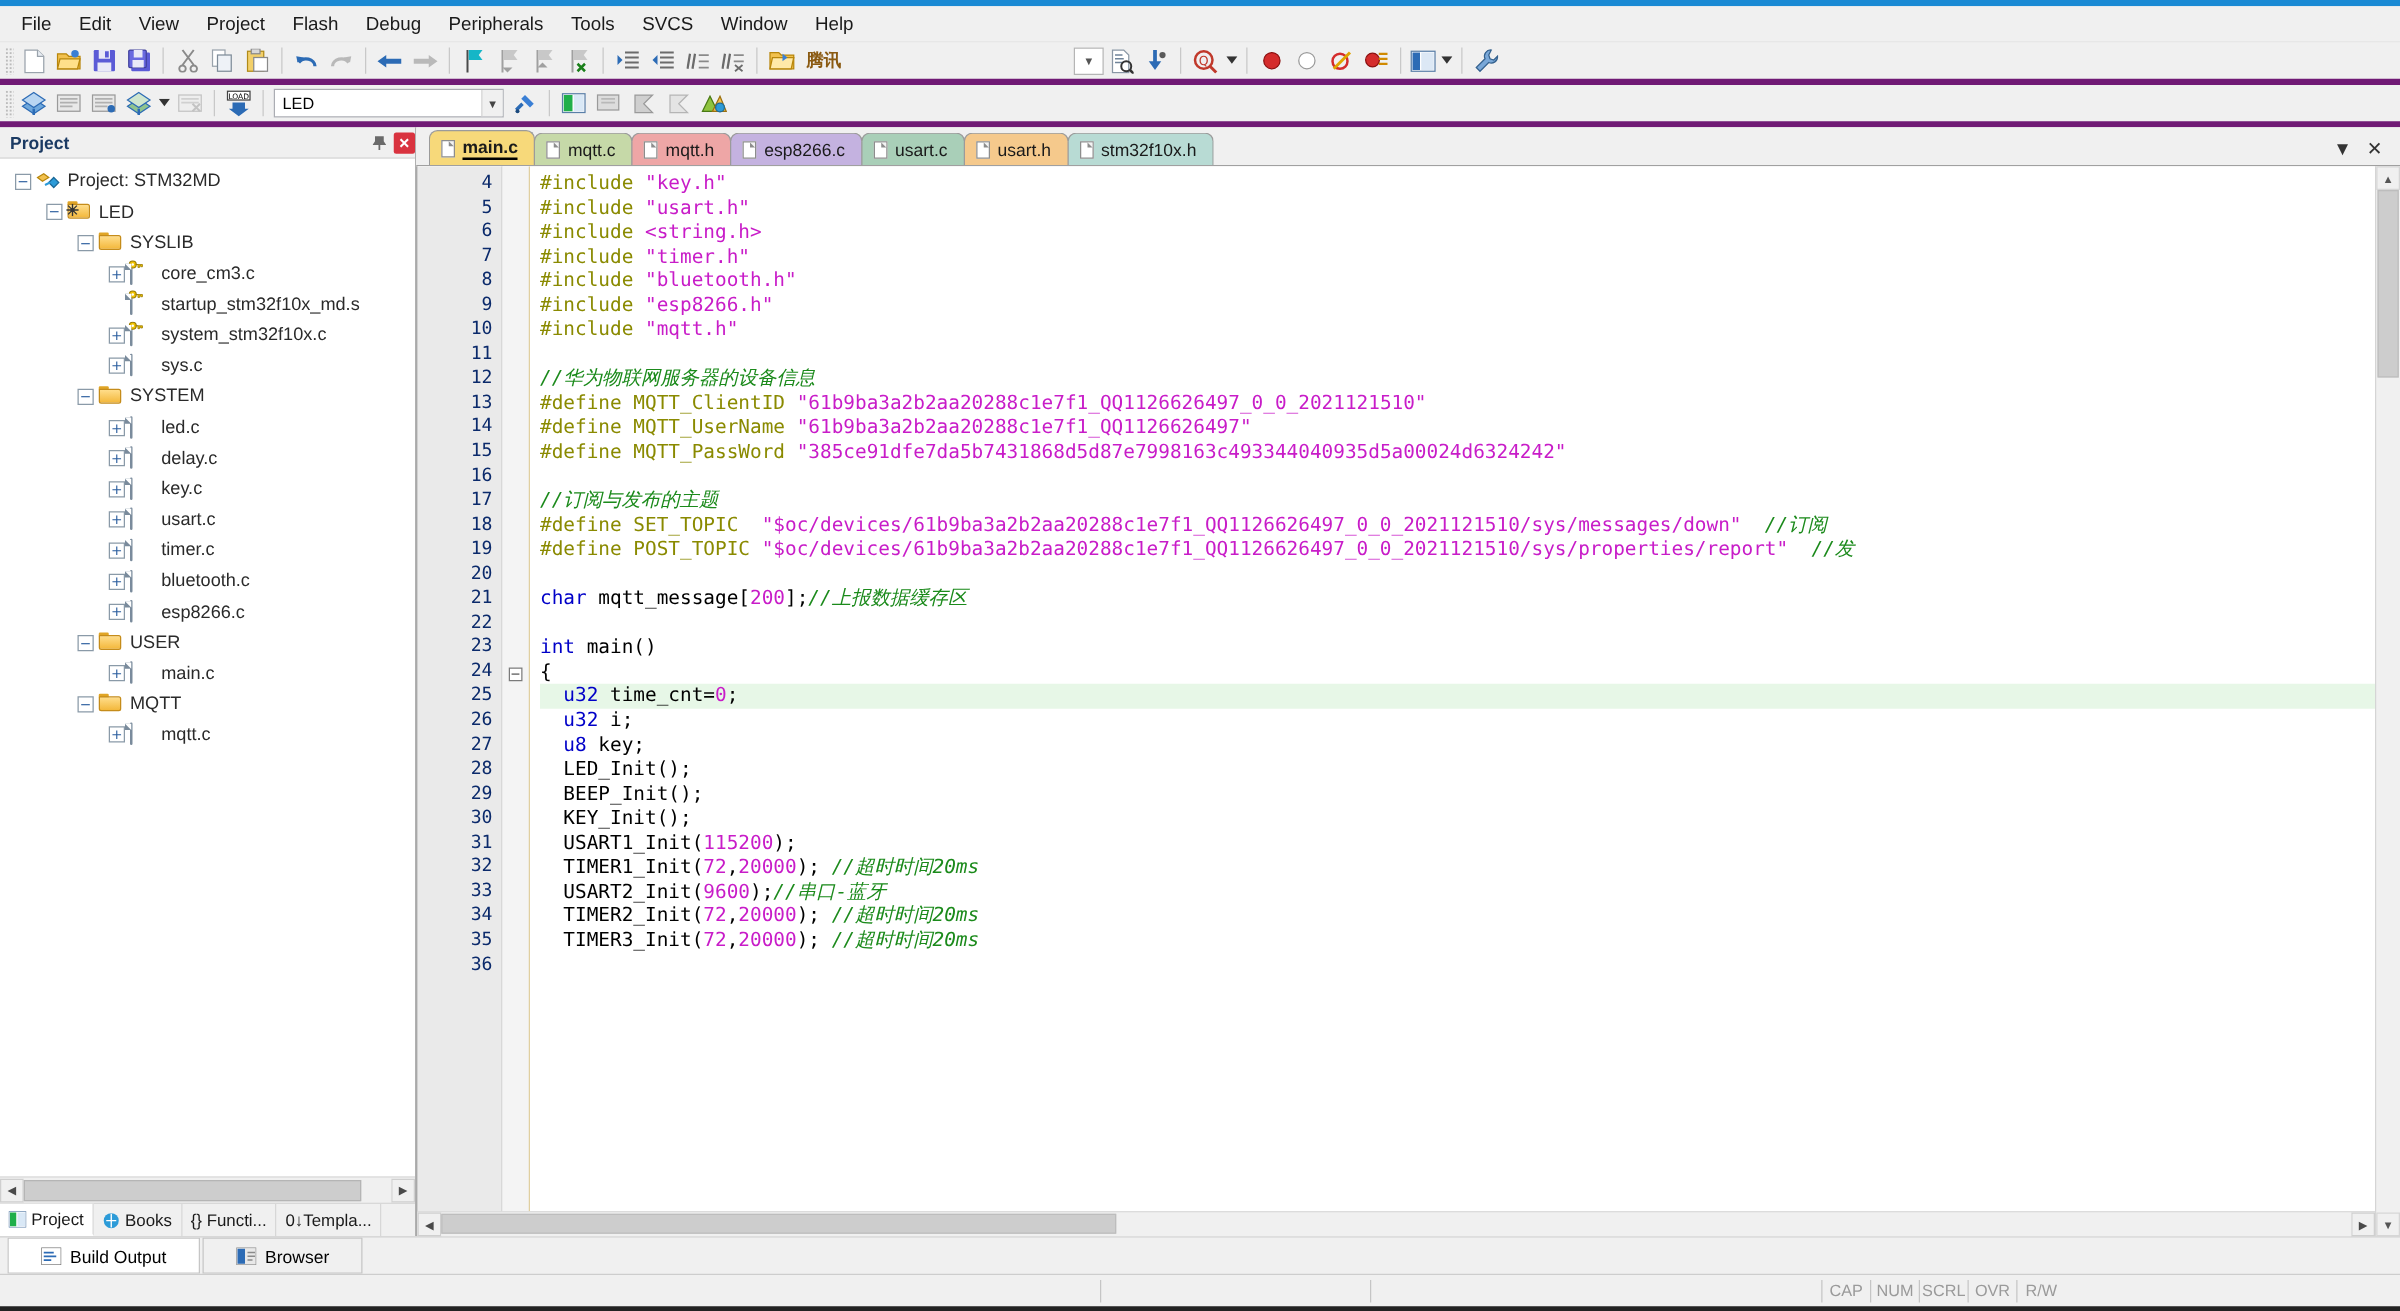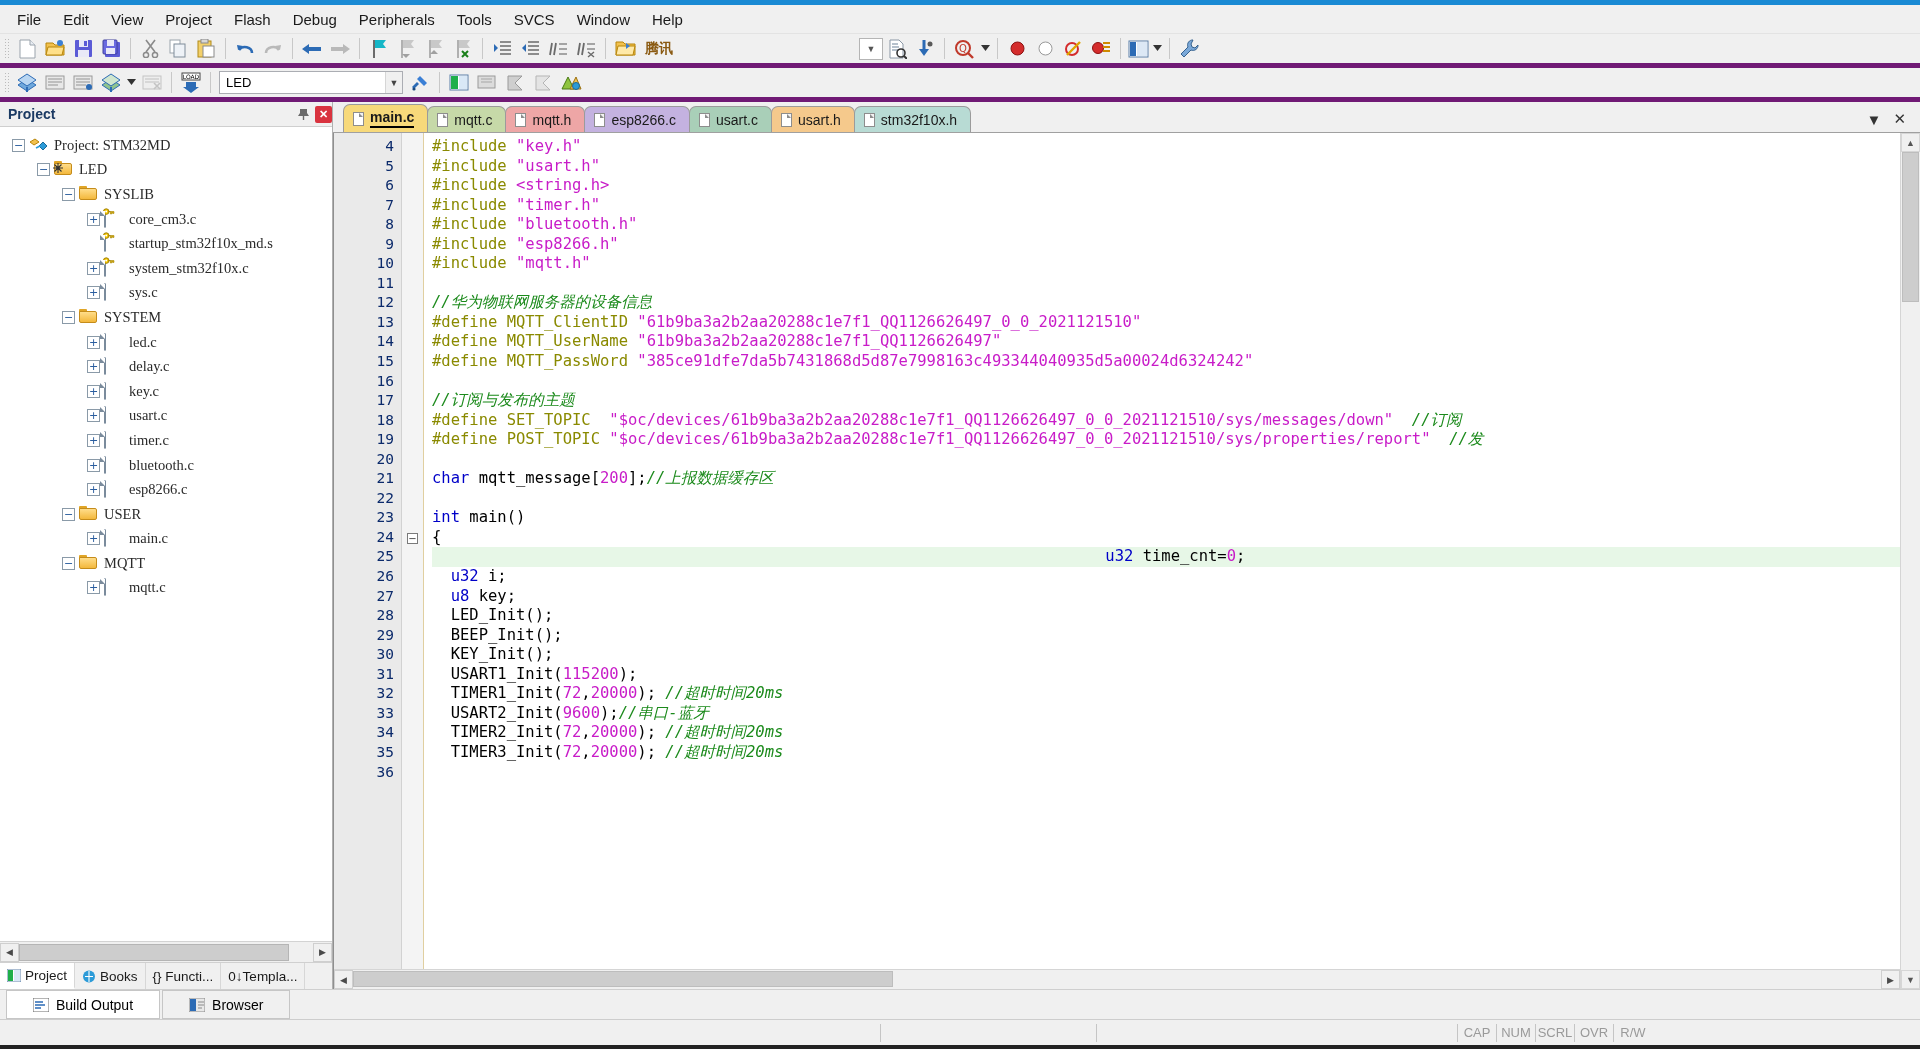--- a/index.html
+++ b/index.html
@@ -71,21 +71,21 @@
   .tree {
     flex: 1; background: #fff; overflow: hidden; position: relative;
     padding: 6px 0 0 0; font-size: 14px;
   }
   .trow { display: flex; align-items: center; height: 24.6px; white-space: nowrap; cursor: default; }
   .texp { width: 13px; height: 13px; border: 1px solid #8a9aa8; background: #fff;
     display: flex; align-items: center; justify-content: center; font-size: 11px;
     line-height: 9px; color: #2a5d9e; font-family: "DejaVu Sans", sans-serif; margin-right: 4px; flex:none;}
   .tnoexp { width: 13px; margin-right: 4px; flex: none; }
   .ticon { width: 19px; height: 17px; margin-right: 6px; flex: none; position: relative; }
-  .tlabel { color: #2a2a2a; font-size: 14.5px; font-family: Liberation Serif, serif; }
+  .tlabel { color: #2a2a2a; font-size: 14.5px; }
 
   
   .icon-file { width: 15px; height: 17px; background: linear-gradient(135deg,#ffffff 0%,#eef1f6 100%);
       border: 1px solid #7a8b9c; border-radius: 1px; position: relative; }
   .icon-file::after{content:""; position:absolute; right:0; top:0; border-width:0 5px 5px 0;
       border-style:solid; border-color:#7a8b9c #fff;}
   .icon-file .lines{position:absolute; left:2px; top:4px; right:2px; height:9px;
       background-image: repeating-linear-gradient(to bottom, #c3ccd7 0 1px, transparent 1px 3px);}
   .icon-key { position: absolute; left: -2px; top: -3px; width: 12px; height: 9px; }
   .icon-folder { width: 18px; height: 14px; position: relative; }
@@ -134,21 +134,21 @@
       font-family: "DejaVu Sans Mono", monospace; font-size: 15.5px; }
   .gutter { width: 68px; flex: none; background: #eaeaea; border-right: 1px solid #d2d2d2;
       text-align: right; padding-top: 4px; color: #0b2a6b; font-size: 14.5px; }
   .gutter div { height: 19.55px; line-height: 19.55px; padding-right: 7px; }
   .foldcol { width: 22px; flex: none; background: #f4f4f4; border-right: 1px solid #e0cfa0; padding-top: 4px;}
   .foldcol div { height: 19.55px; line-height: 19.55px; text-align:center; }
   .foldbox { display:inline-block; width: 11px; height: 11px; border:1px solid #7a7a7a; background:#fff;
      font-size: 10px; line-height: 9px; color:#333; font-family:"DejaVu Sans",sans-serif; }
   .codelines { flex: 1; padding-top: 4px; padding-left: 8px; min-width: 0; overflow: hidden; }
   .cline { height: 19.55px; line-height: 19.55px; white-space: pre; }
-  .cline.cur { background: #e7f7e7; text-align: center; }
+  .cline.cur { background: #e7f7e7; }
   .k-pre  { color: #8a8a00; }           
   .k-str  { color: #c81cc8; }           
   .k-kw   { color: #0000c8; }           
   .k-num  { color: #c81cc8; }           
   .k-cmt  { color: #1b8a1b; font-style: italic; }
   .k-txt  { color: #000; }
 
   .vscroll { width: 20px; flex: none; background: #f0f0f0; border-left: 1px solid #d5d5d5;
      display: flex; flex-direction: column; }
   .vs-btn { height: 19px; background: #f0f0f0; border: 1px solid #d6d6d6;

